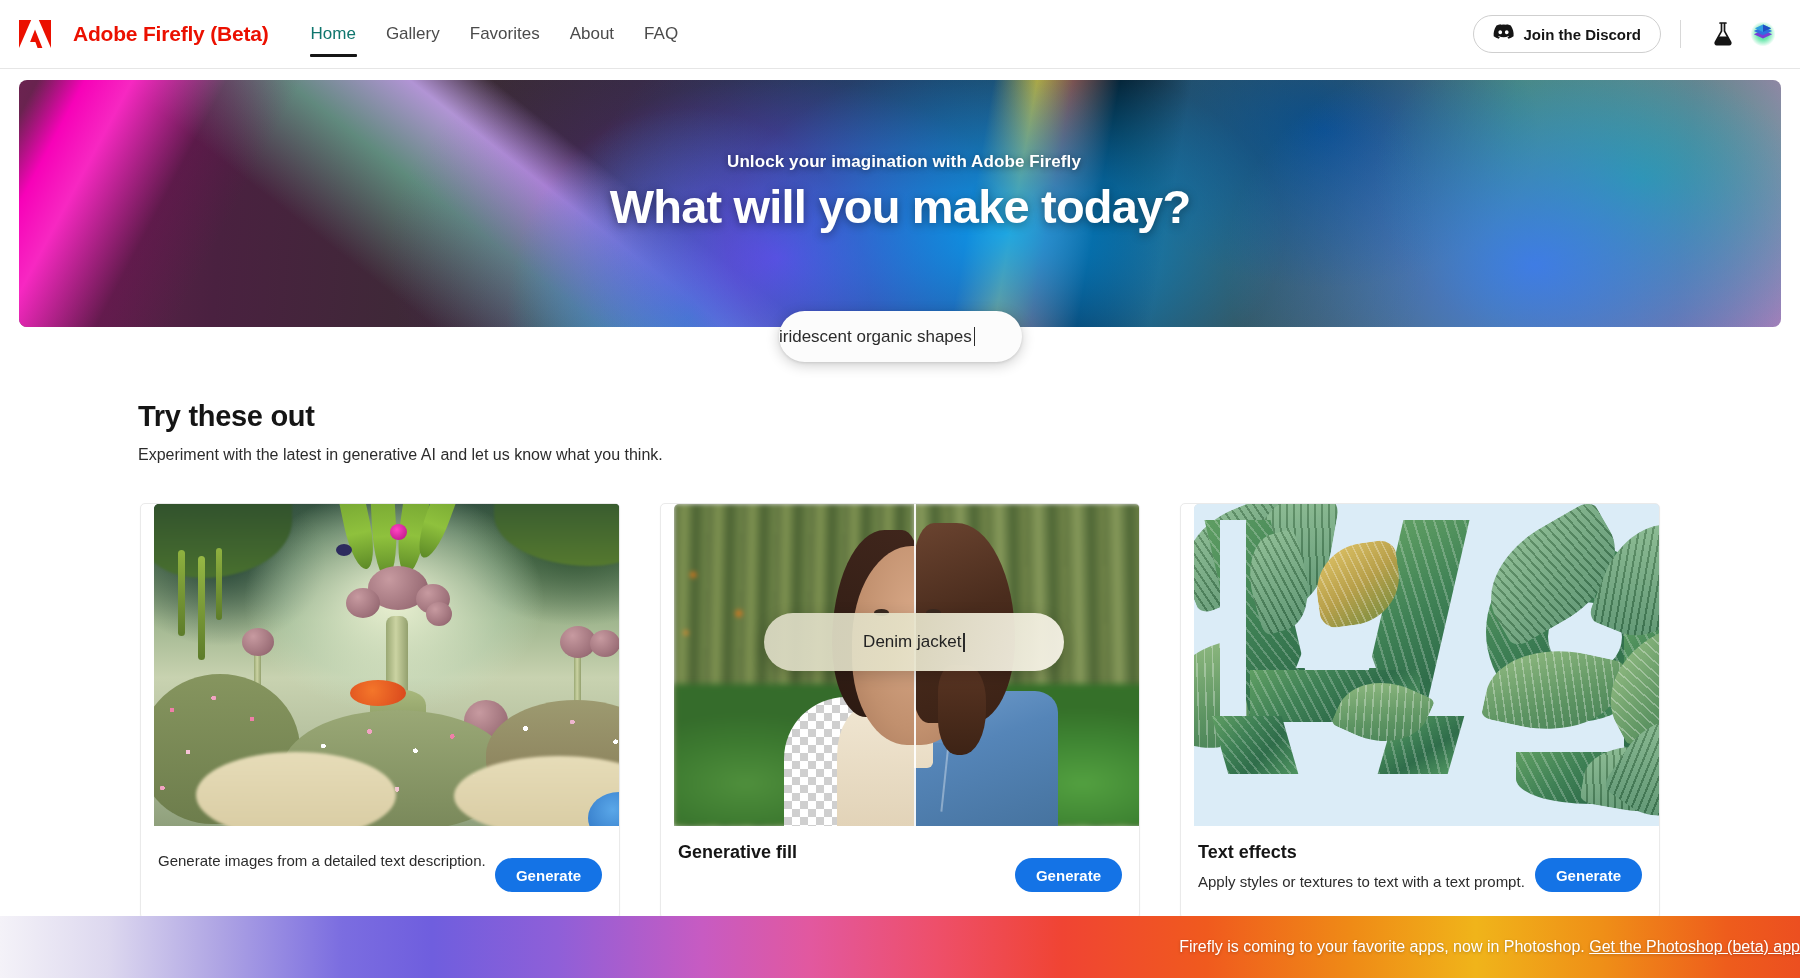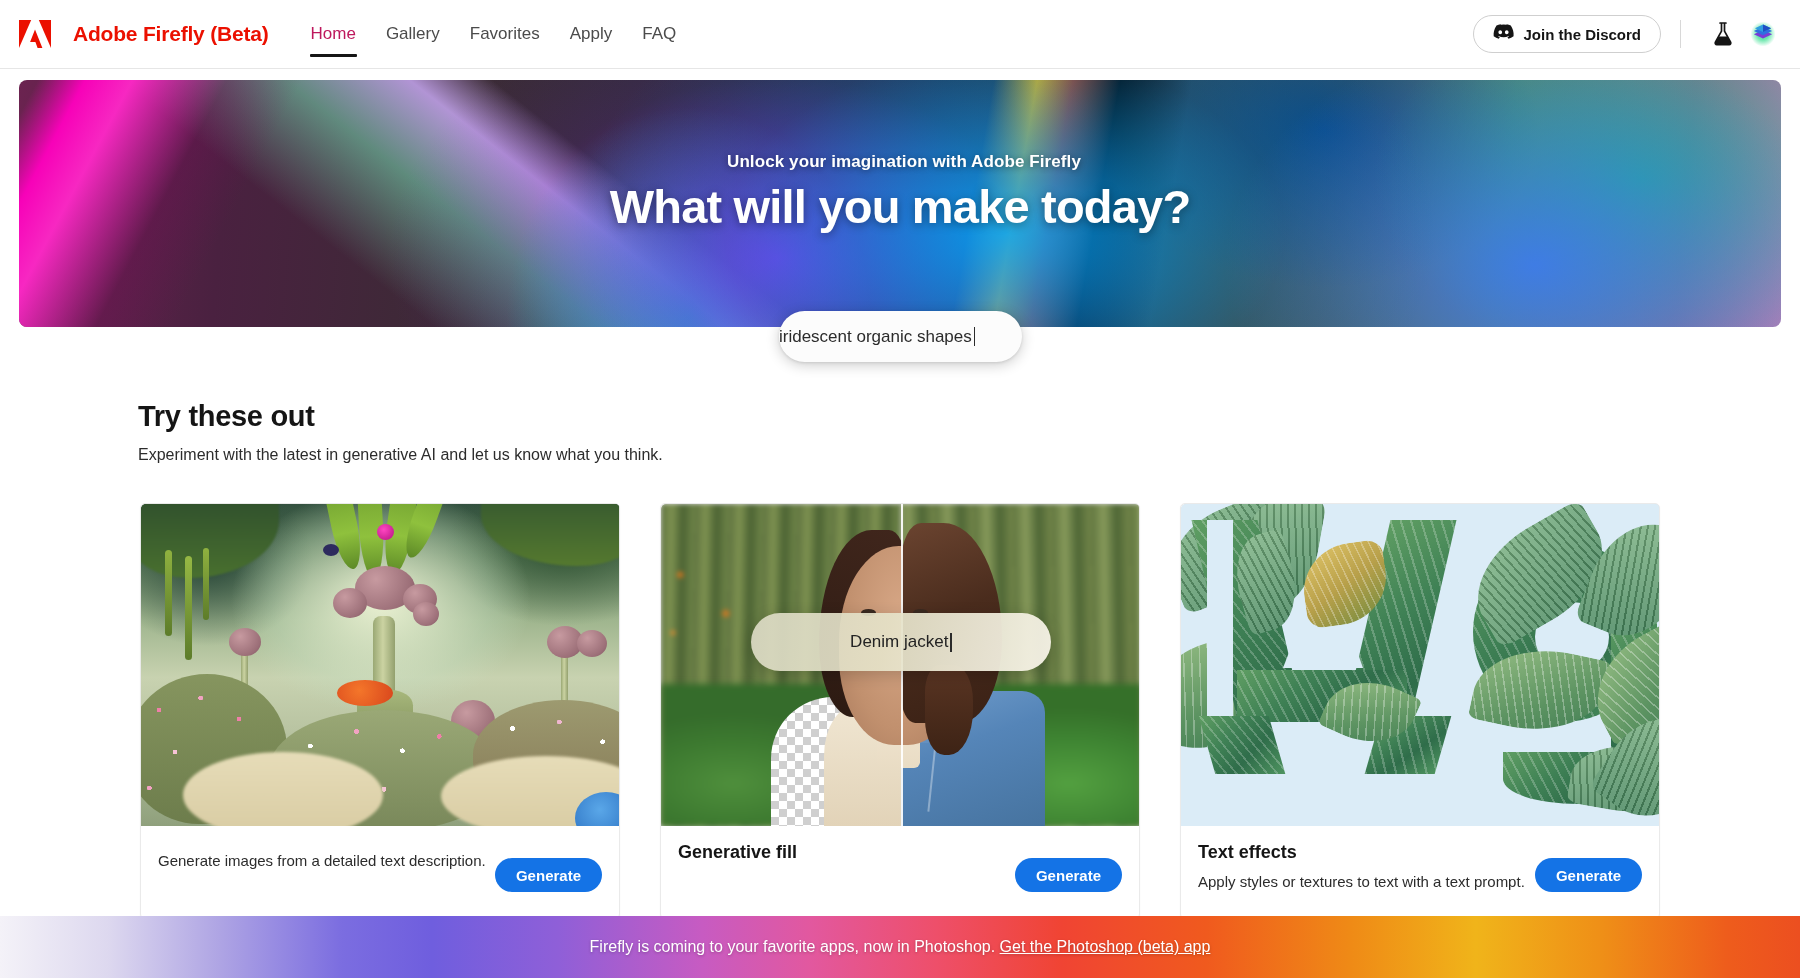--- a/index.html
+++ b/index.html
@@ -34,21 +34,21 @@
     display: flex; align-items: center; gap: 0;
     margin-left: 27px; height: 69px;
   }
   .nav-item {
     font-size: 17px; color: #4b4b4b;
     padding: 0 15px; height: 69px;
     display: flex; align-items: center;
     position: relative; cursor: pointer;
     white-space: nowrap;
   }
-  .nav-item.active { color: #be185d; }
+  .nav-item.active { color: #0f766e; }
   .nav-item.active::after {
     content: ""; position: absolute;
     left: 14px; right: 14px; bottom: 12px;
     height: 3px; background: #151515; border-radius: 1px;
   }
 
   .header-right {
     margin-left: auto; margin-right: 20px;
     display: flex; align-items: center; gap: 0;
   }
@@ -159,20 +159,21 @@
     border-radius: 5px;
     overflow: hidden;
     box-shadow: 0 1px 2px rgba(0,0,0,0.04);
   }
   .card-media {
     position: relative;
     height: 322px; width: 480px;
     border-radius: 5px 5px 0 0;
     overflow: hidden;
     background: #ddd;
+    margin-left: 13px;
   }
   .card-body { padding: 16px 17px 20px 17px; position: relative; min-height: 92px; }
   .card-title {
     font-size: 18px; font-weight: bold; color: #151515;
   }
   .card-desc {
     margin-top: 9px;
     font-size: 15px; color: #2c2c2c; line-height: 1.38;
     max-width: 340px;
   }
@@ -373,21 +374,21 @@
   
   .footer-banner {
     position: absolute; left: 0; bottom: 0;
     width: 1800px; height: 62px;
     background: linear-gradient(90deg,
       #f4f2f8 0%, #ddd8ef 6%, #b0a6e4 12%,
       #7b6de0 19%, #6f5ede 24%, #8f5fd8 31%,
       #c75bc2 39%, #e2589f 45%, #ee4f6a 52%,
       #f04433 59%, #f05a1e 67%, #ef8a16 75%,
       #f0b41a 82%, #ef8f17 89%, #ee5c1c 96%, #ec4f20 100%);
-    display: flex; align-items: center; justify-content: center;
+    display: flex; align-items: center; justify-content: flex-end;
   }
   .footer-banner .txt {
     font-size: 16px; color: #ffffff;
     text-shadow: 0 1px 3px rgba(0,0,0,0.25);
     white-space: nowrap;
   }
   .footer-banner .lnk {
     color: #fff; text-decoration: underline; cursor: pointer;
   }
 </style>
@@ -403,21 +404,21 @@
         <path d="M17 10.4 L24.4 29 H19.6 L17.4 23.1 H12.1 Z" fill="#EB1000"></path>
       </svg>
     </span>
     <span class="brand-name">Adobe Firefly (Beta)</span>
   </div>
 
   <nav class="nav">
     <div class="nav-item active">Home</div>
     <div class="nav-item">Gallery</div>
     <div class="nav-item">Favorites</div>
-    <div class="nav-item">Apply</div>
+    <div class="nav-item">About</div>
     <div class="nav-item">FAQ</div>
   </nav>
 
   <div class="header-right">
     <div class="discord-btn">
       <span>
         <svg width="21" height="16" viewBox="0 0 24 18" xmlns="http://www.w3.org/2000/svg">
           <path fill="#151515" d="M20.3 1.6A19 19 0 0 0 15.6.2l-.2.4a17.6 17.6 0 0 1 4.2 1.4 15 15 0 0 0-4.3-1.3 13.8 13.8 0 0 0-6.2 0A15 15 0 0 0 4.8 2 17.6 17.6 0 0 1 9 .6L8.8.2A19 19 0 0 0 4 1.6C1.2 5.8.4 9.9.8 13.9a19.2 19.2 0 0 0 5.8 2.9l1.2-1.9a12.4 12.4 0 0 1-2-1l.5-.4a13.7 13.7 0 0 0 11.7 0l.5.4a12.4 12.4 0 0 1-2 1l1.2 1.9a19.2 19.2 0 0 0 5.8-2.9c.5-4.7-.8-8.8-3.2-12.3zM8.3 11.5c-1.1 0-2.1-1-2.1-2.3s1-2.3 2.1-2.3 2.1 1 2.1 2.3-1 2.3-2.1 2.3zm7.4 0c-1.1 0-2.1-1-2.1-2.3s1-2.3 2.1-2.3 2.1 1 2.1 2.3-1 2.3-2.1 2.3z"></path>
         </svg>
       </span>

